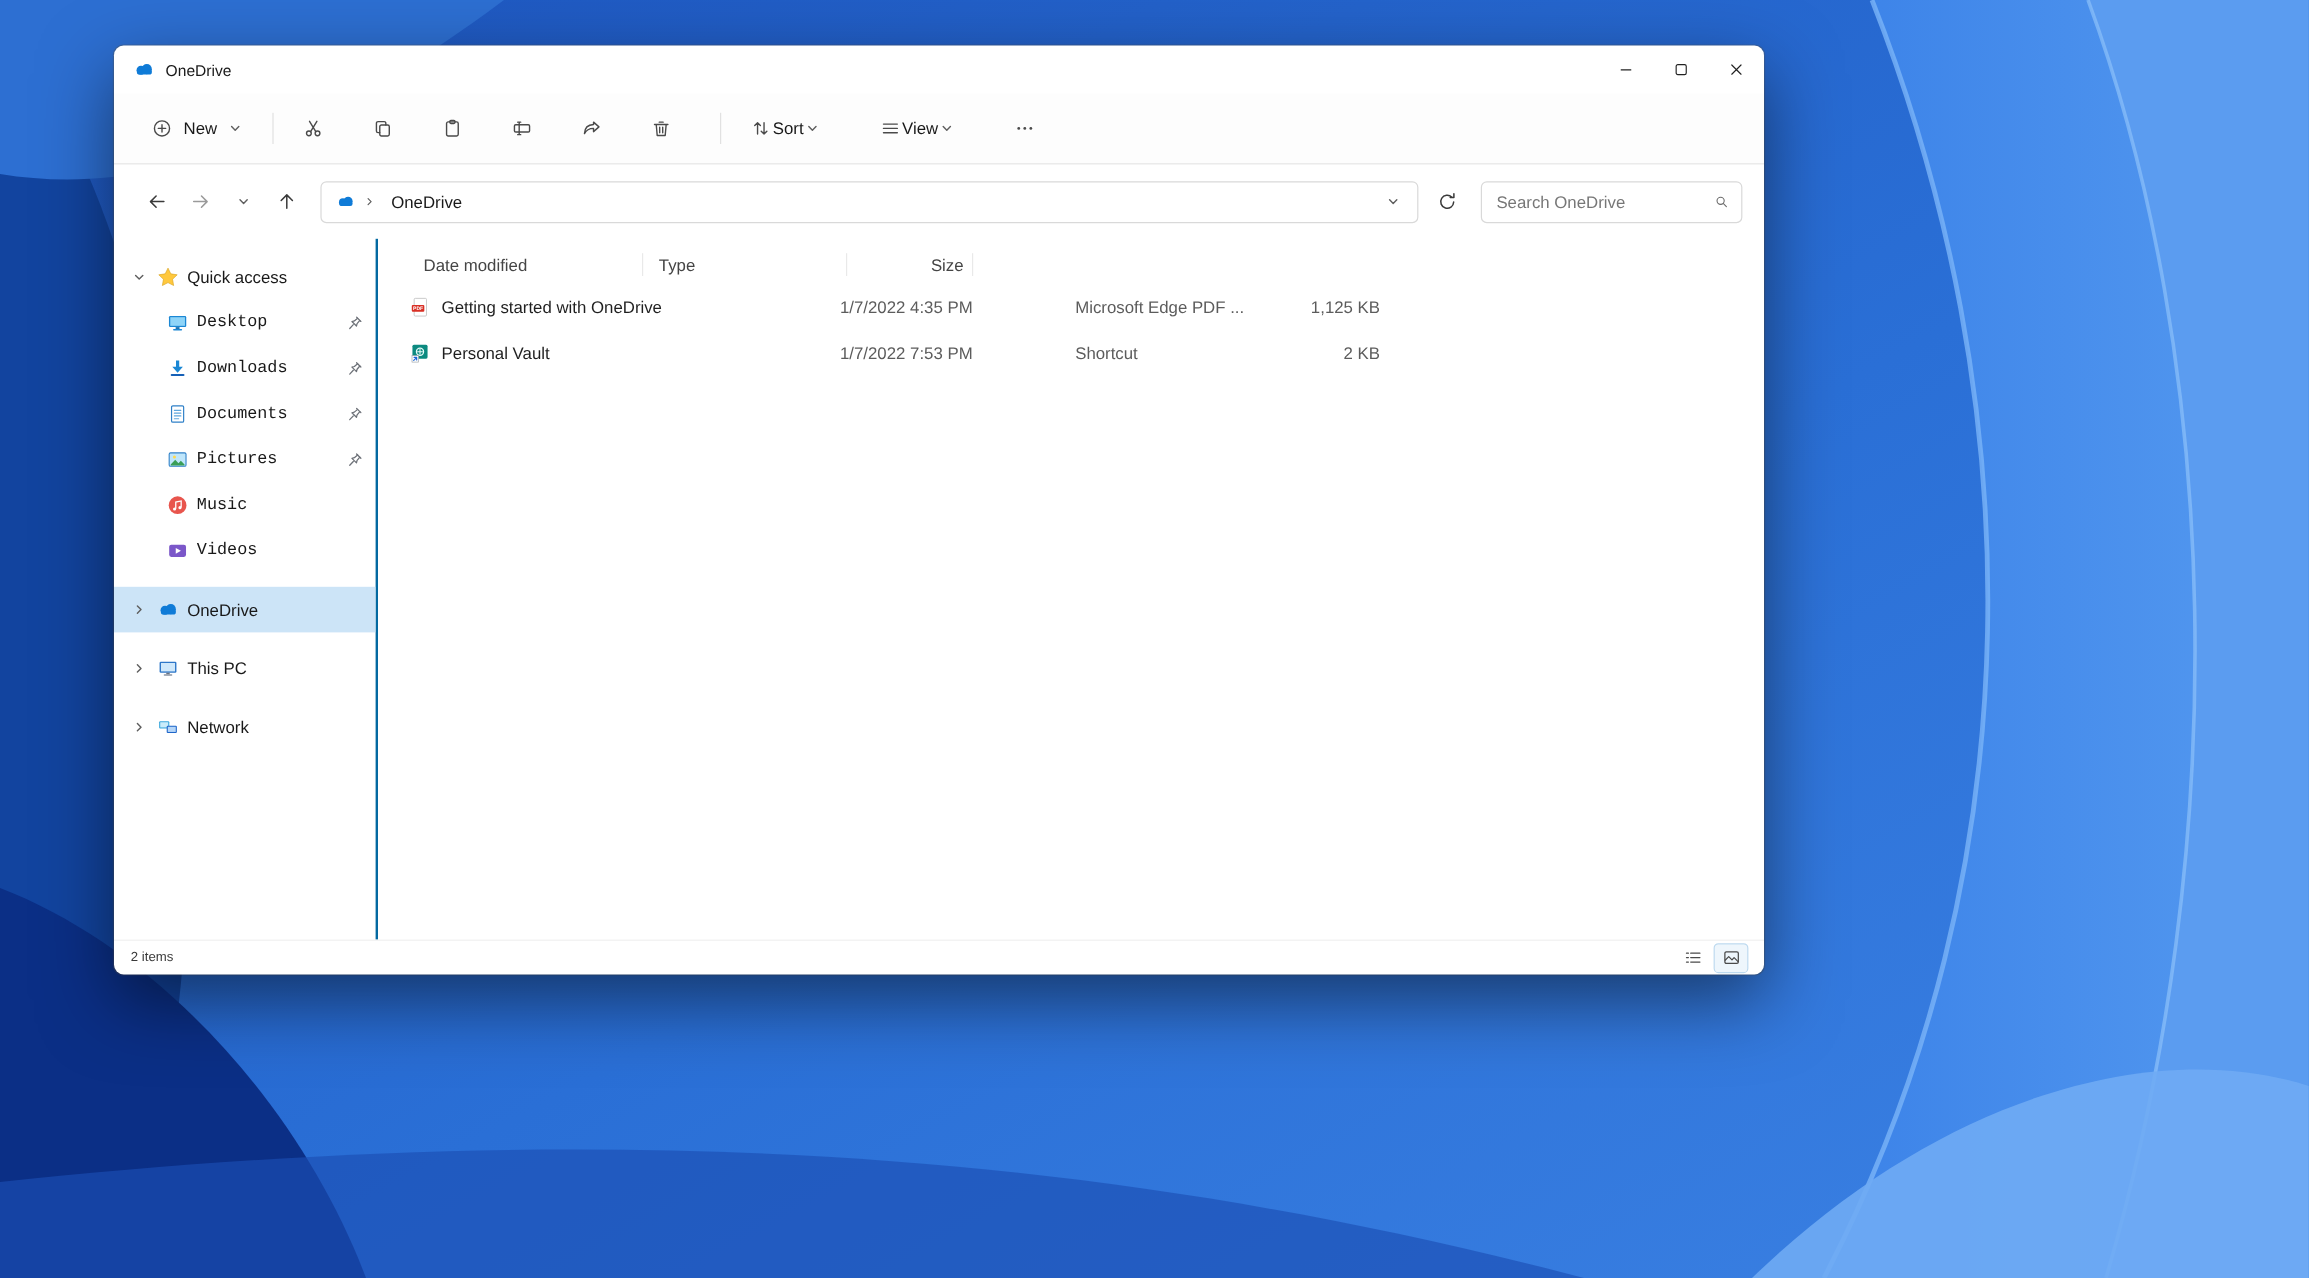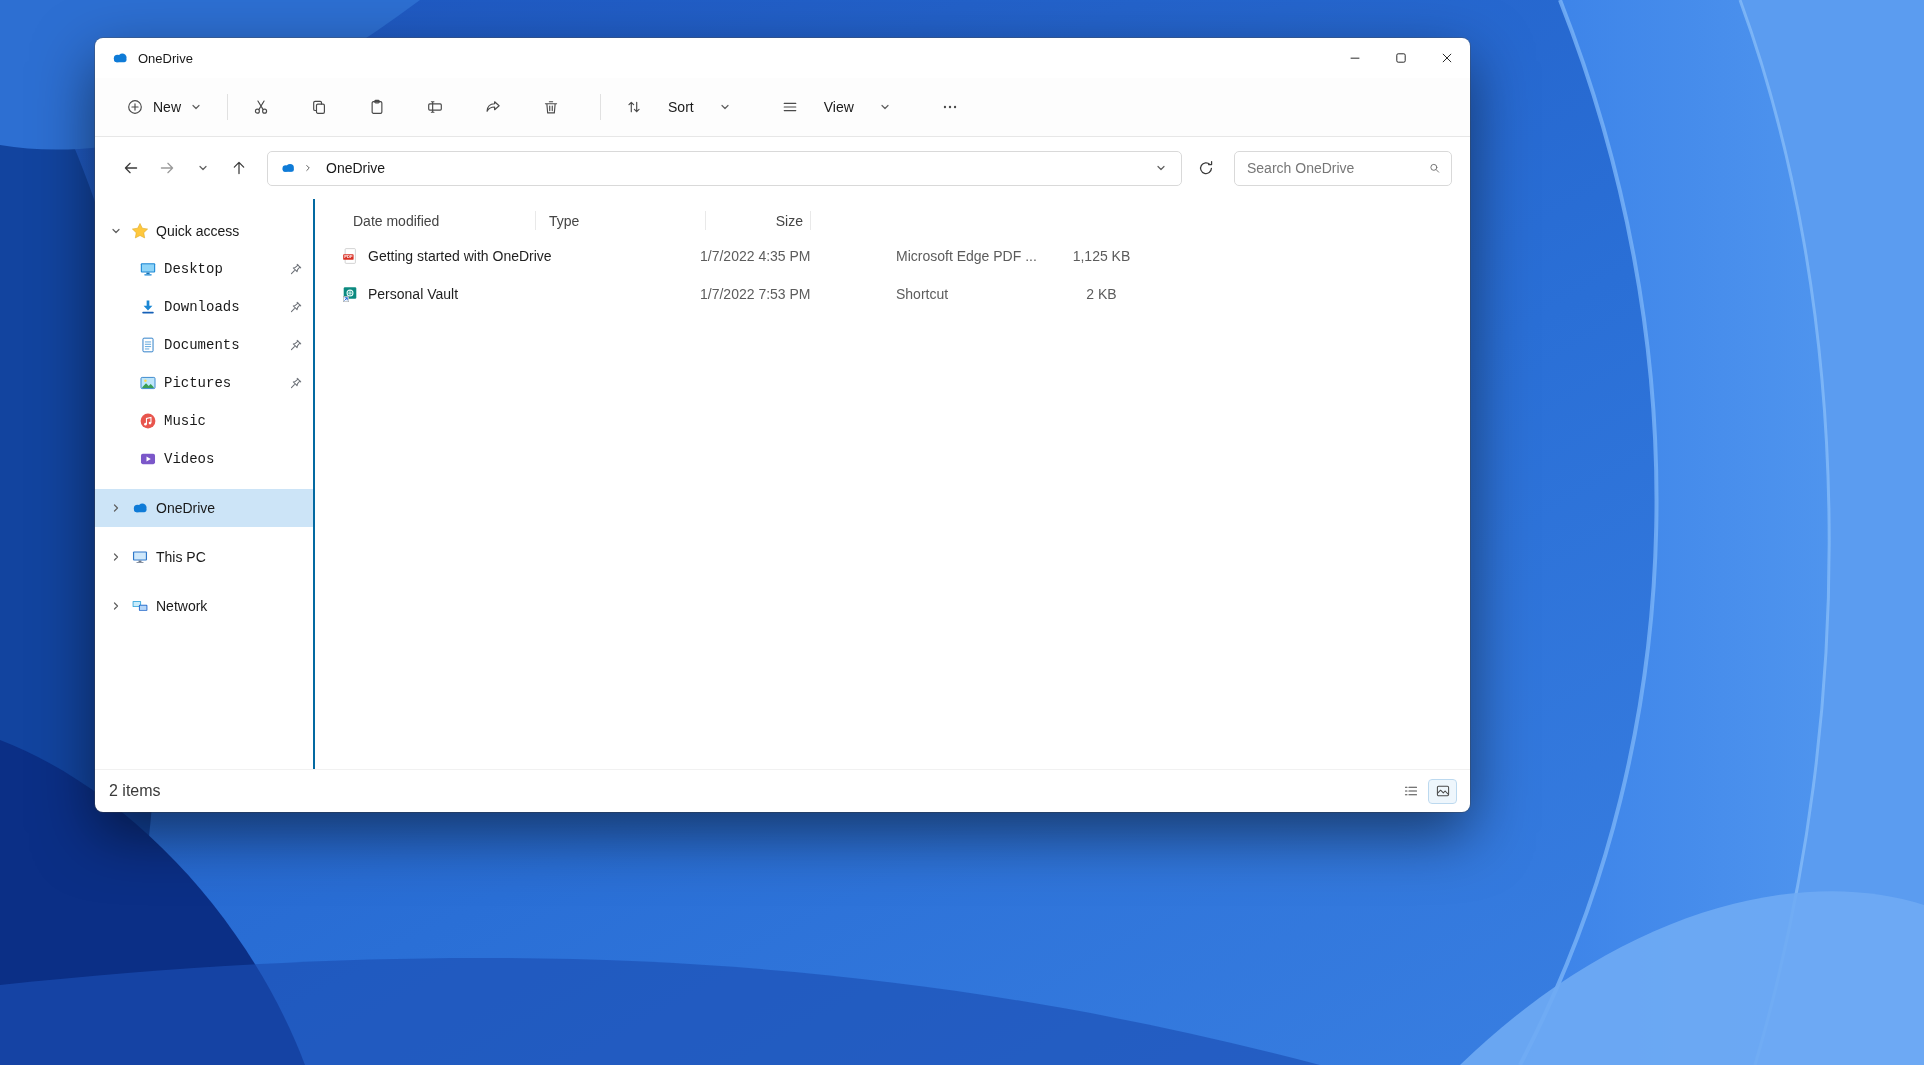--- a/index.html
+++ b/index.html
@@ -31,21 +31,21 @@
   svg.i12 { width:12px; height:12px; }
   svg.i14 { width:14px; height:14px; }
   svg.i16 { width:16px; height:16px; }
   svg.i18 { width:18px; height:18px; }
 
   
   .toolbar { height:59px; flex:0 0 auto; border-bottom:1px solid #e7e7e7; display:flex; align-items:center; padding:0 14px; background:#fdfdfd; }
   .tb-new { display:flex; align-items:center; gap:9px; padding:8px 13px; border-radius:5px; font-size:14px; color:#191919; margin-left:4px; cursor:default; }
   .tb-sep { width:1px; height:26px; background:#e1e1e1; margin:0 12px; }
   .tb-btn { width:42px; height:38px; display:flex; align-items:center; justify-content:center; border-radius:5px; margin-right:16px; }
-  .tb-drop { display:flex; align-items:center; gap:25px; padding:8px 12px; border-radius:5px; font-size:14px; color:#191919; margin-right:26px; }
+  .tb-drop { display:flex; align-items:center; gap:1px; padding:8px 12px; border-radius:5px; font-size:14px; color:#191919; margin-right:26px; }
 
   
   .navbar { height:62px; flex:0 0 auto; display:flex; align-items:center; padding:0 18px; }
   .nav-btn { width:36px; height:34px; display:flex; align-items:center; justify-content:center; border-radius:5px; flex:0 0 auto; }
   .addressbar { flex:1; height:35px; margin:0 6px 0 10px; border:1px solid #d9d9d9; border-radius:5px; display:flex; align-items:center; padding:0 6px 0 12px; gap:7px; background:#fff; }
   .addr-crumb { font-size:14px; color:#191919; padding:4px 6px; border-radius:3px; }
   .addr-drop { margin-left:auto; width:28px; height:28px; display:flex; align-items:center; justify-content:center; border-radius:4px; }
   .searchbox { width:218px; height:35px; border:1px solid #d9d9d9; border-radius:5px; display:flex; align-items:center; padding:0 10px 0 12px; margin-left:10px; background:#fff; }
   .searchbox input { border:0; outline:0; flex:1; font-size:14px; color:#191919; background:transparent; font-family:inherit; }
   .searchbox input::placeholder { color:#777; }
@@ -63,31 +63,31 @@
   .side-item.selected { background:#cce4f7; }
   .side-item.gap { margin-top:11px; }
 
   .content { flex:1; display:flex; flex-direction:column; padding:5px 0 0 26px; position:relative; min-width:0; }
   .fl-head { display:flex; height:33px; align-items:center; font-size:14px; color:#454545; position:relative; }
   .fl-head > div { position:relative; height:100%; display:flex; align-items:center; }
   .fl-head > div::after { content:""; position:absolute; right:0; top:7px; bottom:7px; width:1px; background:#e9e9e9; }
   .cn { width:347px; }
   .cd { width:195px; padding-left:12px; }
   .ct { width:170px; padding-left:13px; }
-  .cs { width:105px; justify-content:flex-end; text-align:center; padding-right:8px; }
+  .cs { width:105px; justify-content:flex-end; text-align:right; padding-right:8px; }
   .fl-head .cn { padding-left:20px; }
   .sortmark { position:absolute; top:-3px; left:170px; }
 
   .fl-row { display:flex; height:38px; align-items:center; font-size:14px; border-radius:3px; }
   .fl-row .cn { display:flex; align-items:center; gap:9px; color:#1f1f1f; white-space:nowrap; overflow:hidden; }
   .fl-row .cd, .fl-row .ct { color:#5c5c5c; white-space:nowrap; overflow:hidden; }
   .fl-row .cs { color:#5c5c5c; display:block; }
 
   
-  .statusbar { height:43px; flex:0 0 auto; display:flex; align-items:center; padding:0 14px; font-size:16px; color:#3a3a3a; border-top:1px solid #f1f1f1; }
+  .statusbar { height:29px; flex:0 0 auto; display:flex; align-items:center; padding:0 14px; font-size:11px; color:#3a3a3a; border-top:1px solid #f1f1f1; }
   .sb-views { margin-left:auto; display:flex; gap:5px; }
   .vbtn { width:27px; height:23px; display:flex; align-items:center; justify-content:center; border-radius:3px; }
   .vbtn.active { background:#eef6fc; outline:1px solid #bcd9ef; }
 </style>
 </head>
 <body>
 
 <svg width="0" height="0" style="position:absolute">
   <defs>
     <symbol id="chev-down" viewBox="0 0 12 12">

